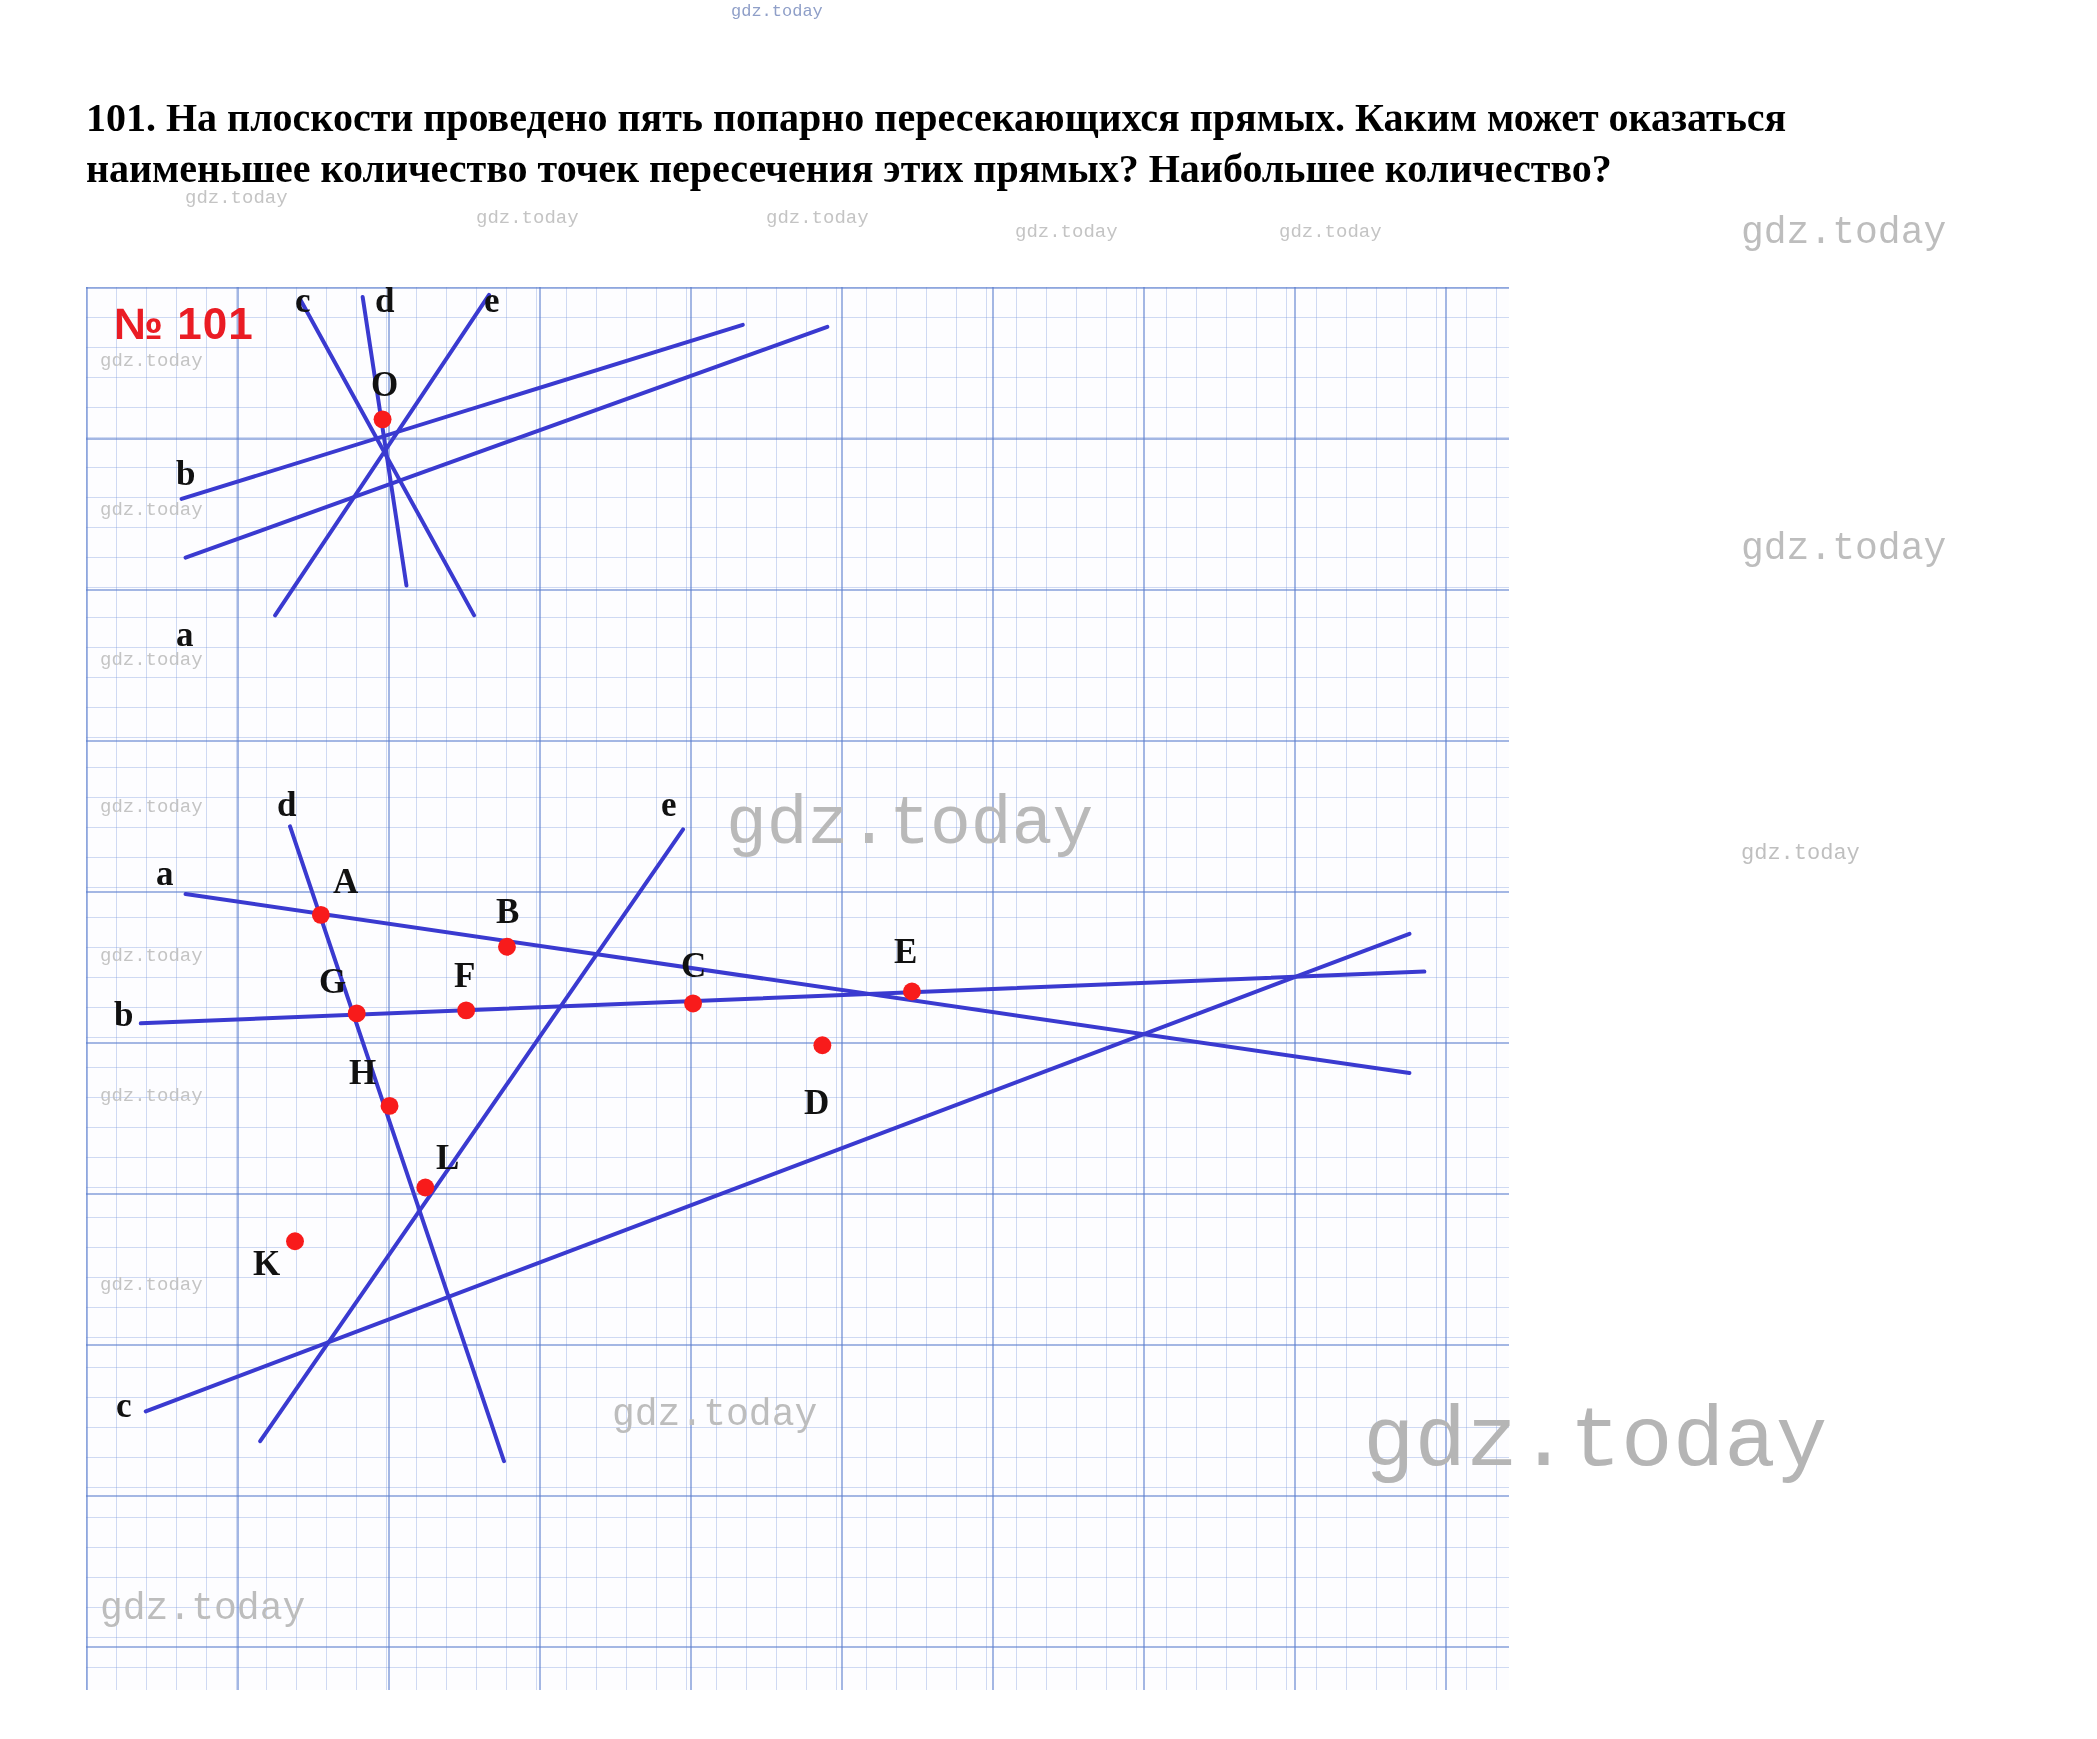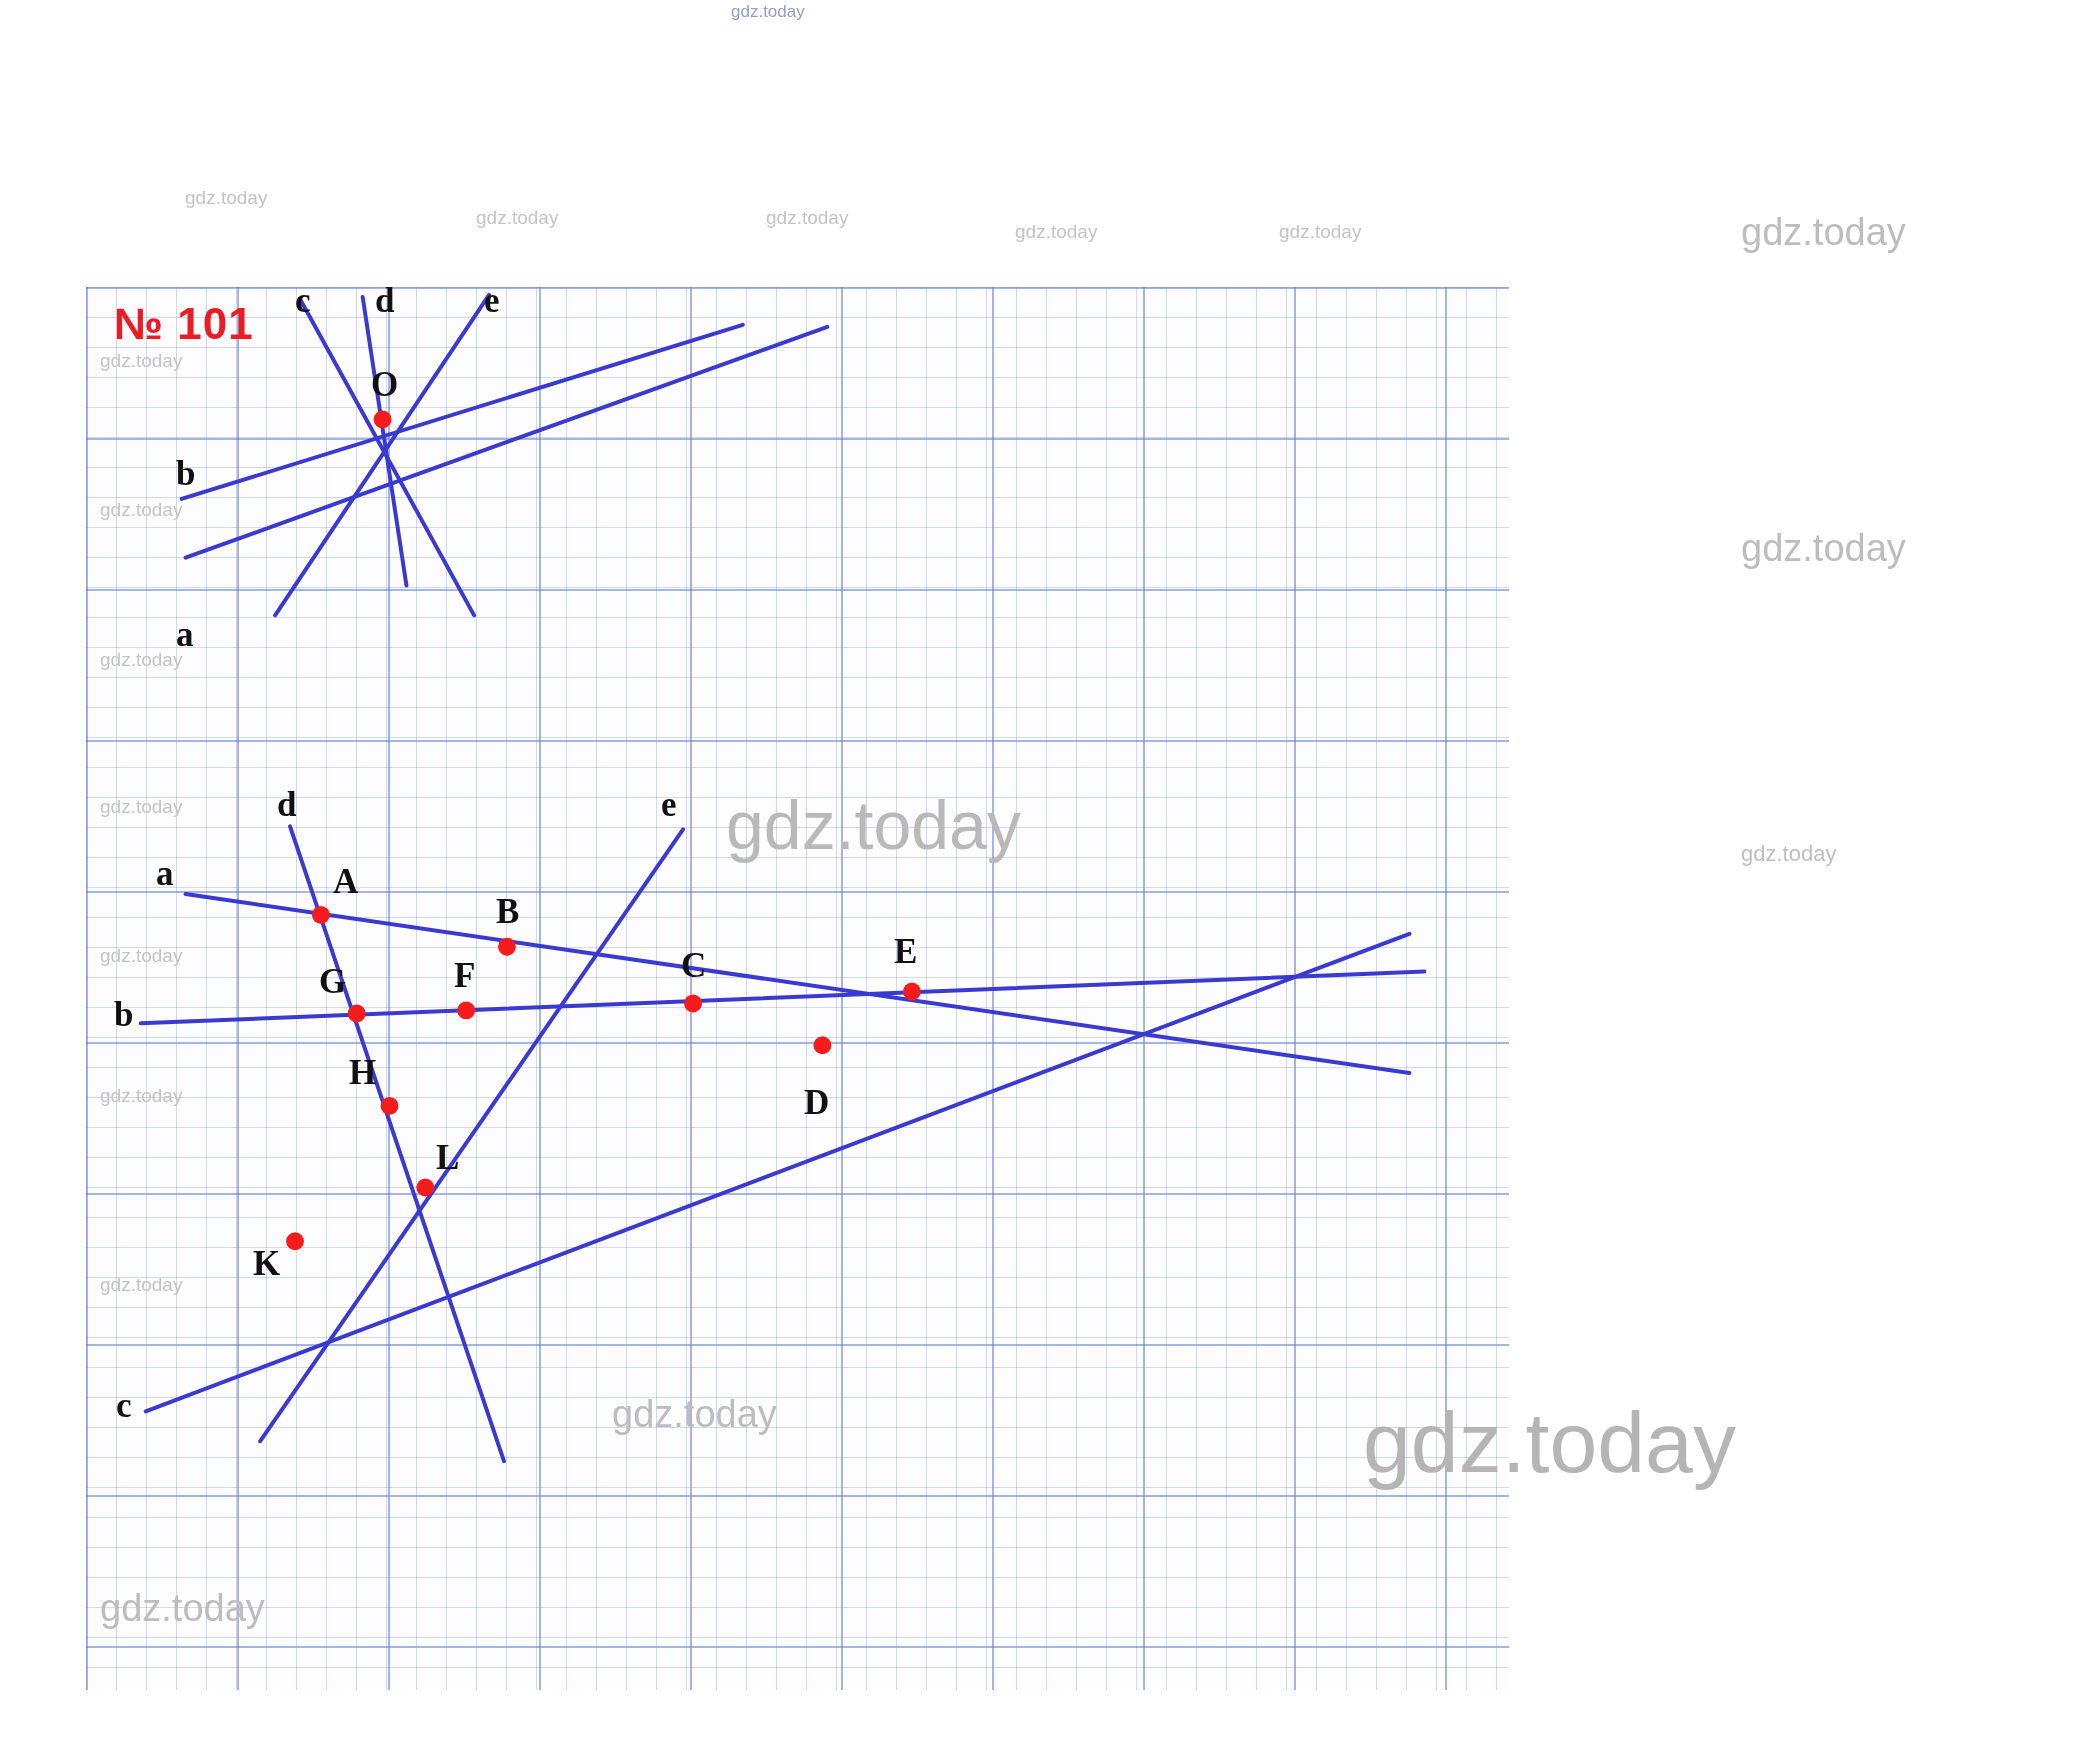--- a/index.html
+++ b/index.html
@@ -17,21 +17,21 @@
   .page {
     position: relative;
     width: 2097px;
     height: 1739px;
   }
 
   
   .wm {
     position: absolute;
     color: #c9c9c9;
-    font-family: Liberation Sans, sans-serif;
+    font-family: Liberation Mono, monospace;
     white-space: nowrap;
     pointer-events: none;
     user-select: none;
   }
   .wm.tiny   { font-size: 19px; color: #c4c4c4; }
   .wm.small  { font-size: 22px; color: #bfbfbf; }
   .wm.mid    { font-size: 38px; color: #bdbdbd; }
   .wm.big    { font-size: 68px; color: #b9b9b9; }
   .wm.huge   { font-size: 86px; color: #b5b5b5; }
   .wm.blue   { color: #8f9fc8; font-size: 17px; }
@@ -118,20 +118,21 @@
     font-weight: bold;
     color: #000;
     font-family: "Liberation Serif", serif;
   }
 </style>
 </head>
 <body>
 
 <div class="page">
 
+  <div class="statement">101. На плоскости проведено пять попарно пересекающихся прямых. Каким может оказаться наименьшее количество точек пересечения этих прямых? Наибольшее количество?</div>
 
   <div class="sheet">
     <div class="grid-small"></div>
     <div class="grid-big"></div>
 
     <svg class="draw" viewBox="0 0 1430 1410">
       <g stroke="#3a3ad0" stroke-width="4" fill="none" stroke-linecap="round">
 
         <line x1="96" y1="213" x2="660" y2="38"></line>
         <line x1="100" y1="272" x2="745" y2="40"></line>

